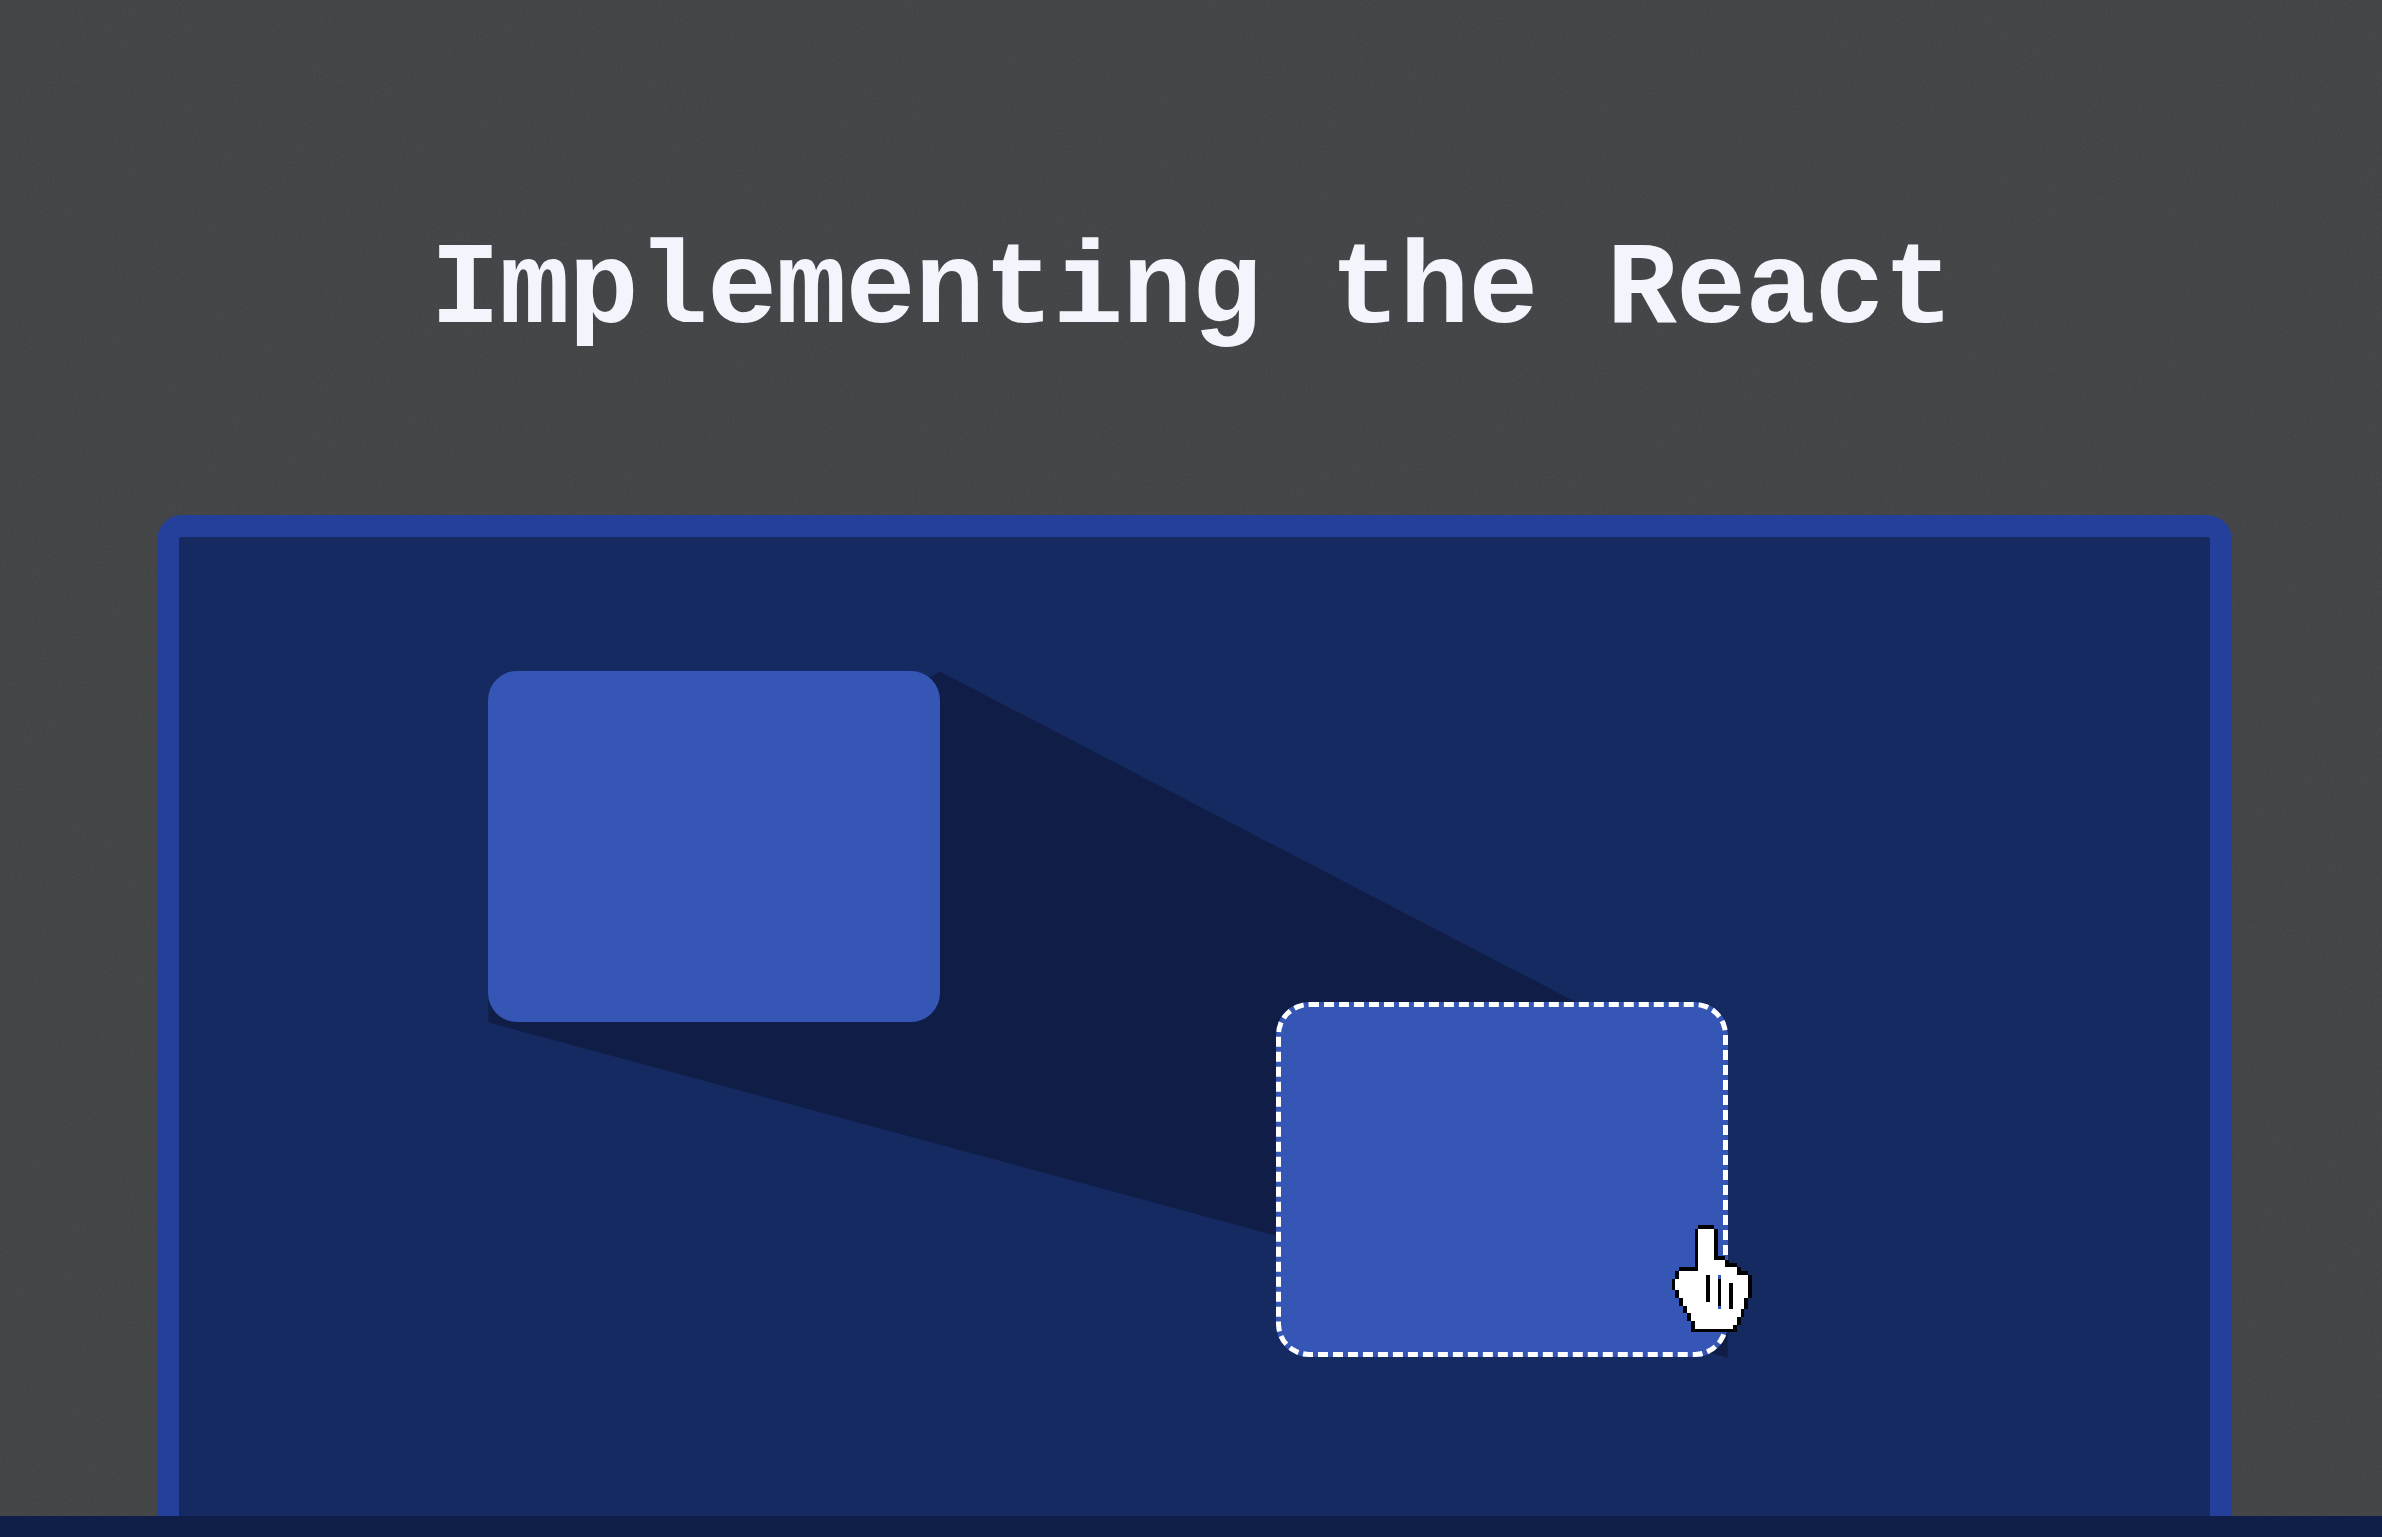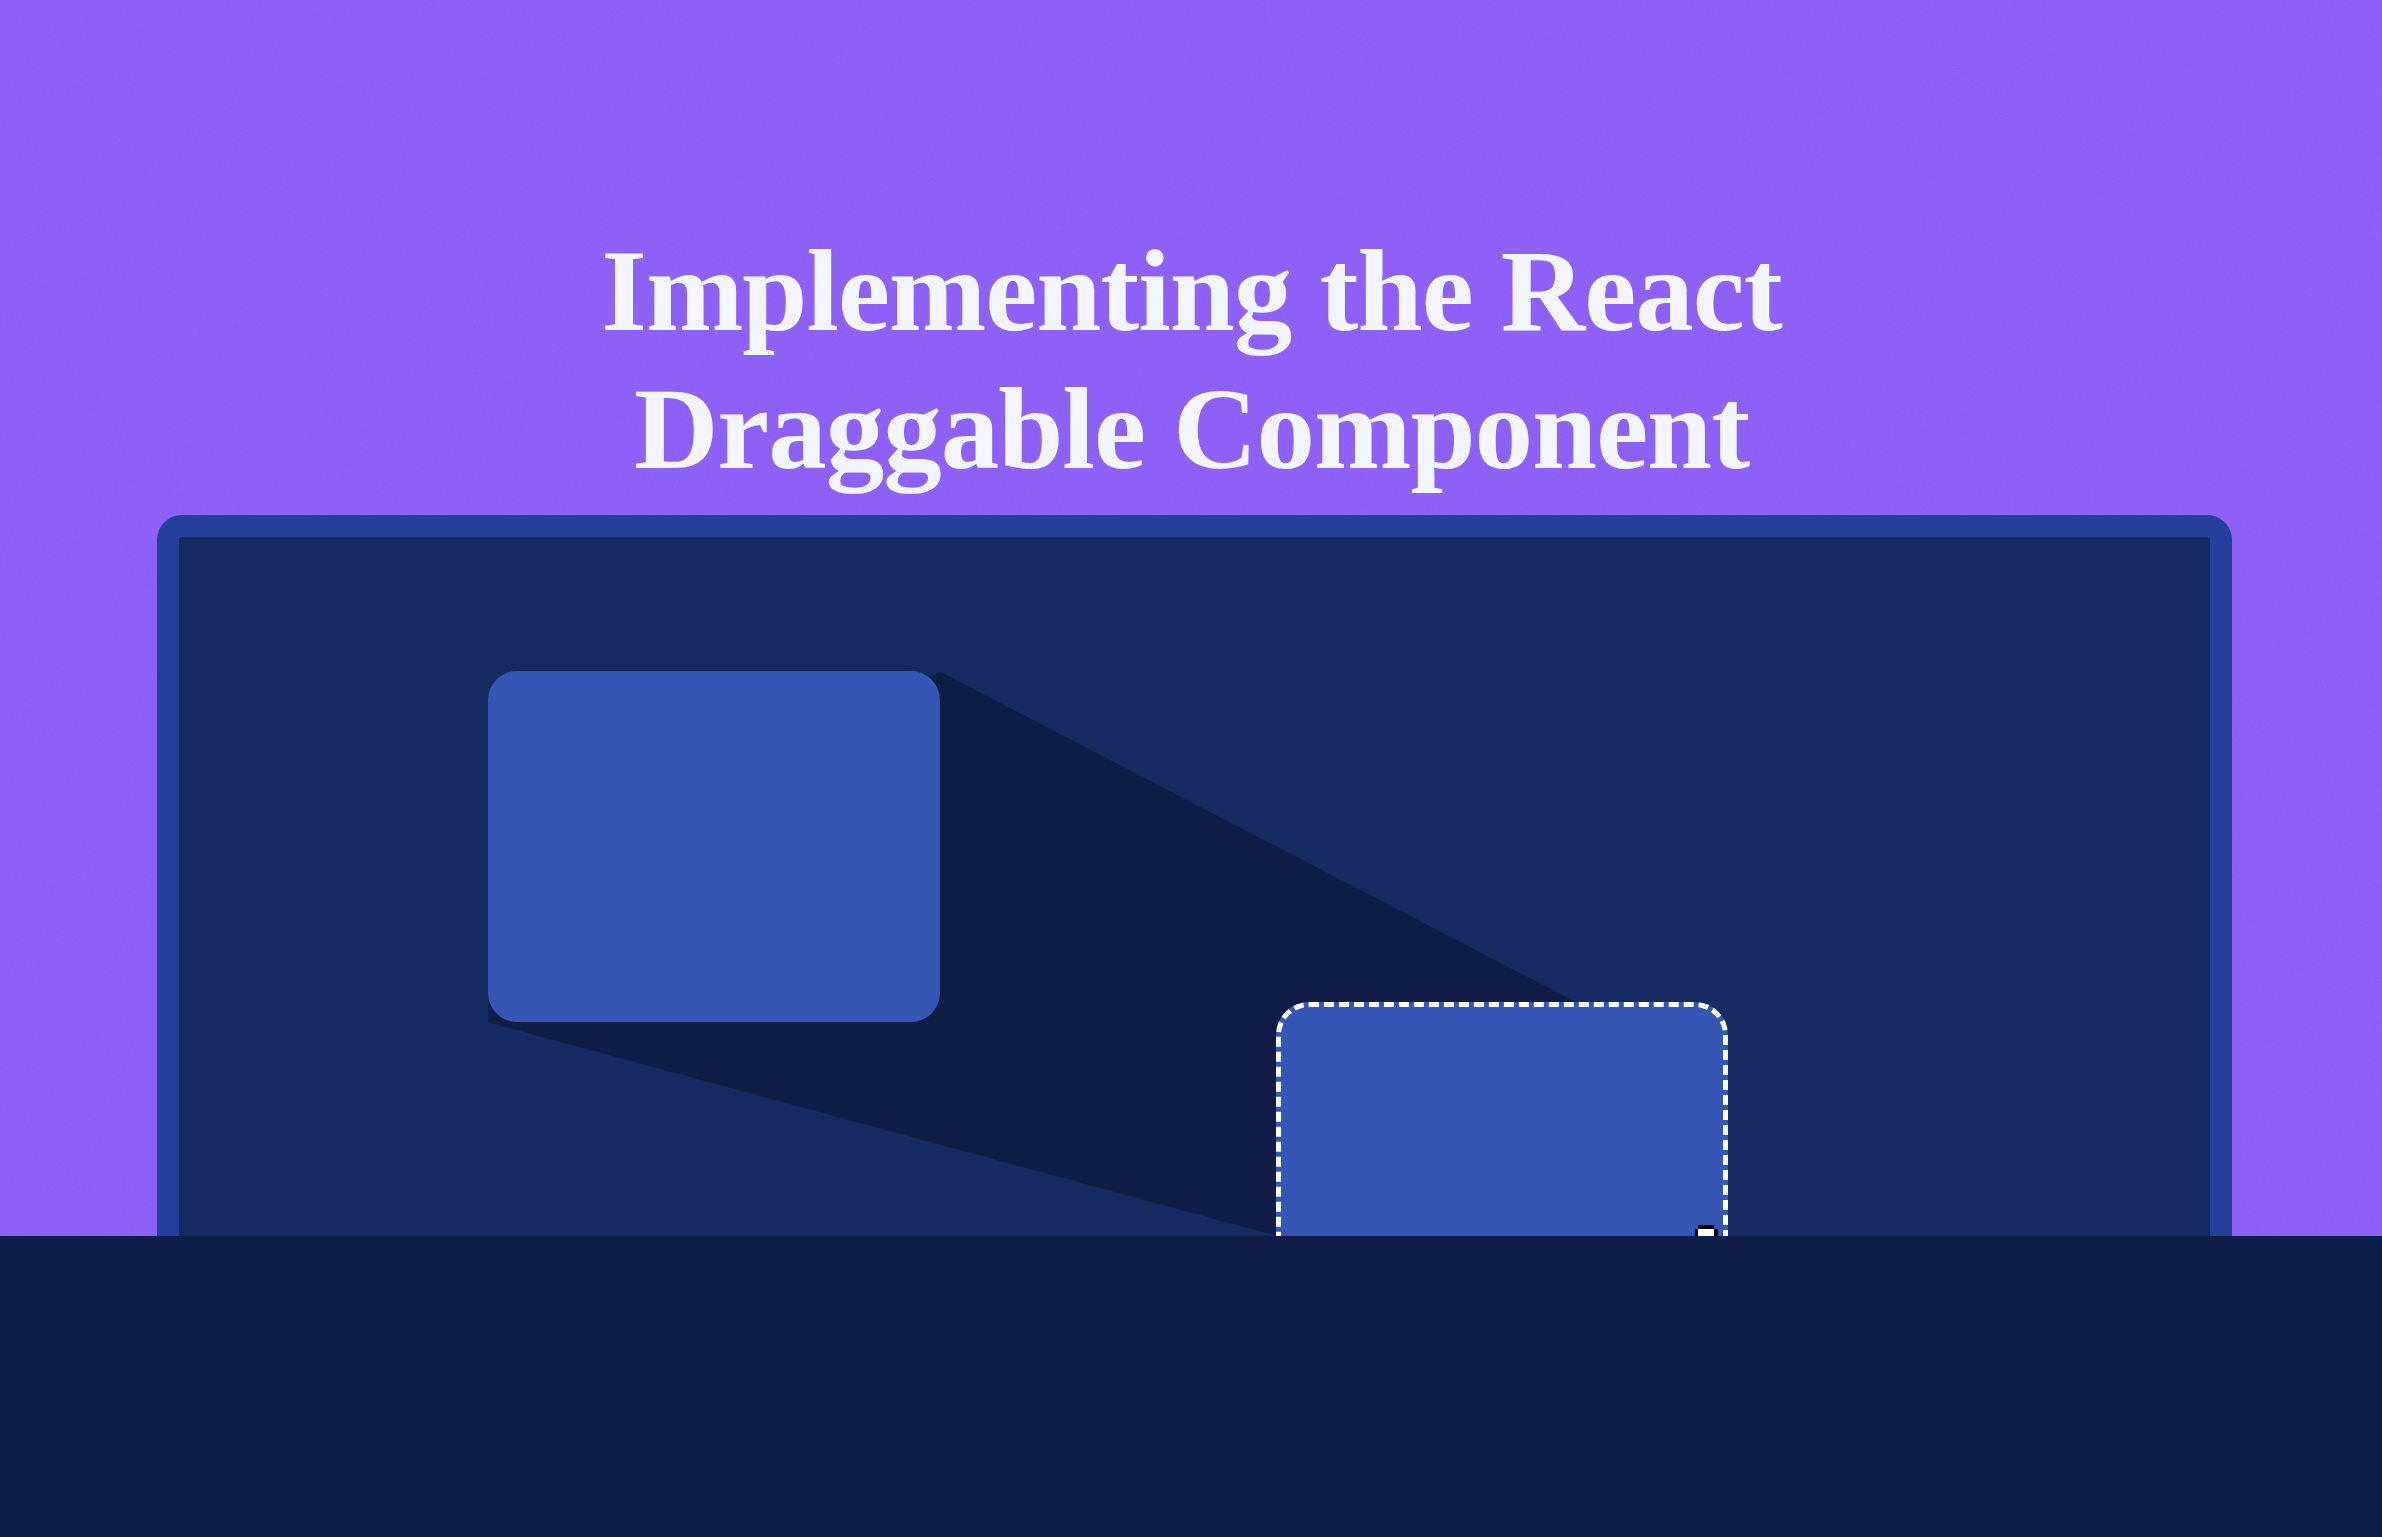--- a/index.html
+++ b/index.html
@@ -3,24 +3,24 @@
 <meta charset="utf-8">
 <style>
   html, body {
     margin: 0;
     padding: 0;
     background: #0f1f4a;
   }
   #stage {
     position: relative;
     width: 2383px;
-    height: 1236px;
+    height: 1516px;
     overflow: hidden;
-    background: #8b5cf6;
-    font-family: Liberation Serif, serif;
+    background: #404040;
+    font-family: Liberation Mono, monospace;
   }
 
   
   #noise-layer {
     position: absolute;
     inset: 0;
     pointer-events: none;
     opacity: 0.55;
     mix-blend-mode: screen;
   }
@@ -133,21 +133,20 @@
                   0 0 0 0 0.18
                   0 0 0 0 0.42
                   0 0 0 0.22 0"></feColorMatrix>
       </filter>
     </defs>
     <rect width="2480" height="1600" filter="url(#grain)"></rect>
   </svg>
 
   <h1 id="title">
     <span class="line">Implementing the React</span>
-    <span class="line">Draggable Component</span>
   </h1>
 
   <div id="drag-area">
     <div id="drag-surface">
 
       <svg id="drag-trail" viewBox="0 0 2114 1054" preserveAspectRatio="none">
         <polygon points="792,140 1612,566 1612,854 322,505 322,420" fill="#101e47"></polygon>
       </svg>
 
       <div id="source-box"></div>

